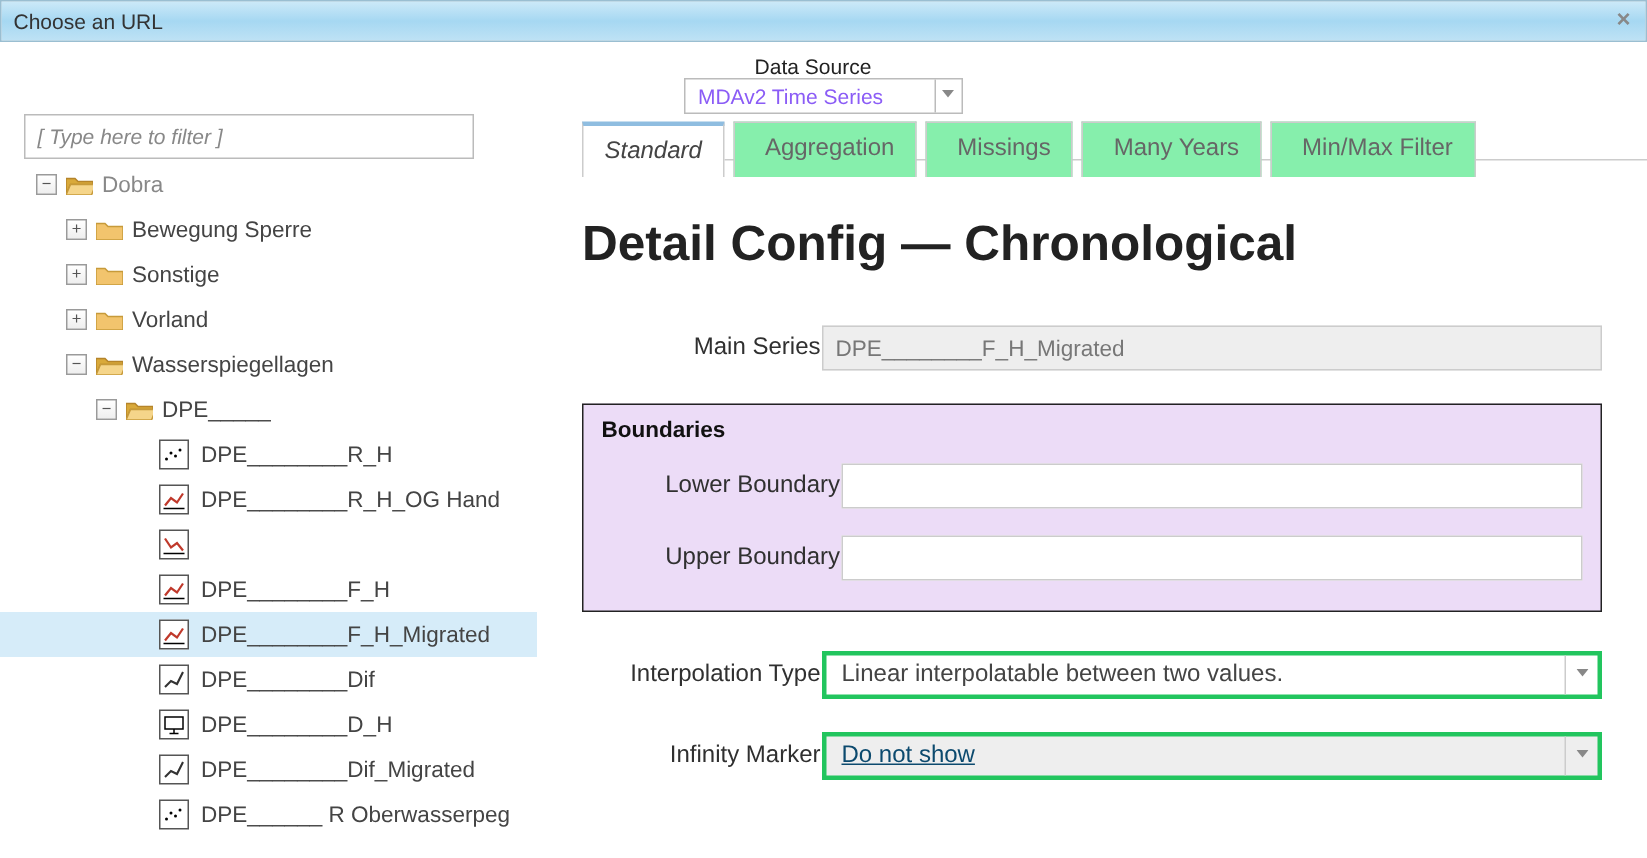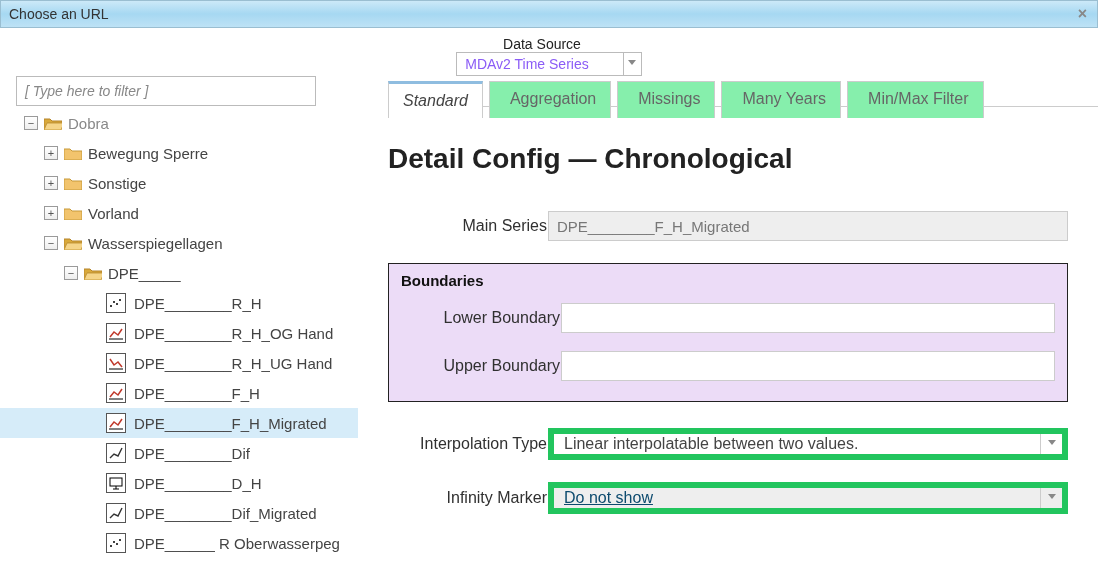--- a/index.html
+++ b/index.html
@@ -31,27 +31,27 @@
   .ind2 { padding-left: 64px; }
   .ind3 { padding-left: 106px; }
   .truncated { color: #888; }
 
   .detail { flex: 1; position: relative; padding-left: 30px; }
   .tabs { display: flex; gap: 6px; position: absolute; top: -26px; left: 30px; }
   .tab { border: 1px solid #ccc; border-bottom: none; padding: 8px 14px; font-size: 16px; color: #666; background: #fff; position: relative; top: 1px; }
   .tab.active { border-top: 3px solid #8fbde0; color: #444; z-index: 2; font-style: italic; }
   .tab.inactive { background: #86efac; padding-left: 20px; }
   .detail-body { border-top: 1px solid #ccc; padding-top: 36px; padding-right: 30px; height: 100%; }
-  h1 { font-size: 28px; font-weight: 700; color: #222; margin-bottom: 36px; }
+  h1 { font-size: 33px; font-weight: 700; color: #222; margin-bottom: 36px; }
 
   .form-row { display: flex; align-items: center; margin-bottom: 22px; }
   .form-row label { width: 160px; text-align: right; padding-right: 1px; font-size: 16px; color: #303030; }
   .form-row .input { flex: 1; height: 30px; border: 1px solid #ccc; background: #fff; padding: 0 8px; font-size: 15px; color: #555; display: flex; align-items: center; }
   .form-row .input.readonly { background: #eee; color: #777; }
-  .form-row .select { flex: 1; display: flex; border: 6px solid #22c55e; height: 32px; align-items:center; }
+  .form-row .select { flex: 1; display: flex; border: 3px solid #22c55e; height: 32px; align-items:center; }
   .form-row .select .sval { flex: 1; padding: 0 10px; font-size: 16px; color: #444; }
   .form-row .select.disabled { background: #eee; }
   .form-row .select.disabled .sval { color: #0c4a6e; text-decoration: underline; }
   .form-row .select .sarrow { width: 22px; height: 100%; border-left: 1px solid #ccc; display:flex; align-items:center; justify-content:center; }
 
   .boundaries { border: 1px solid #222; background: #ecdcf7; padding: 8px 12px 16px; margin-bottom: 26px; }
   .boundaries .legend { font-weight: 700; font-size: 15px; margin-bottom: 14px; color: #111; }
   .boundaries .form-row { margin-bottom: 18px; }
   .boundaries .form-row:last-child { margin-bottom: 4px; }
   .boundaries .form-row .input { background: #fff; }
@@ -179,21 +179,20 @@
             </svg>
           </span>
         <span>DPE________R_H_OG Hand</span>
       </div>
       <div class="row ind3">
         <span class="item-icon">
             <svg>
               <use href="#ic-chart-down"></use>
             </svg>
           </span>
-        <span>DPE________R_H_UG Hand</span>
       </div>
       <div class="row ind3">
         <span class="item-icon">
             <svg>
               <use href="#ic-chart-up"></use>
             </svg>
           </span>
         <span>DPE________F_H</span>
       </div>
       <div class="row ind3 selected">

